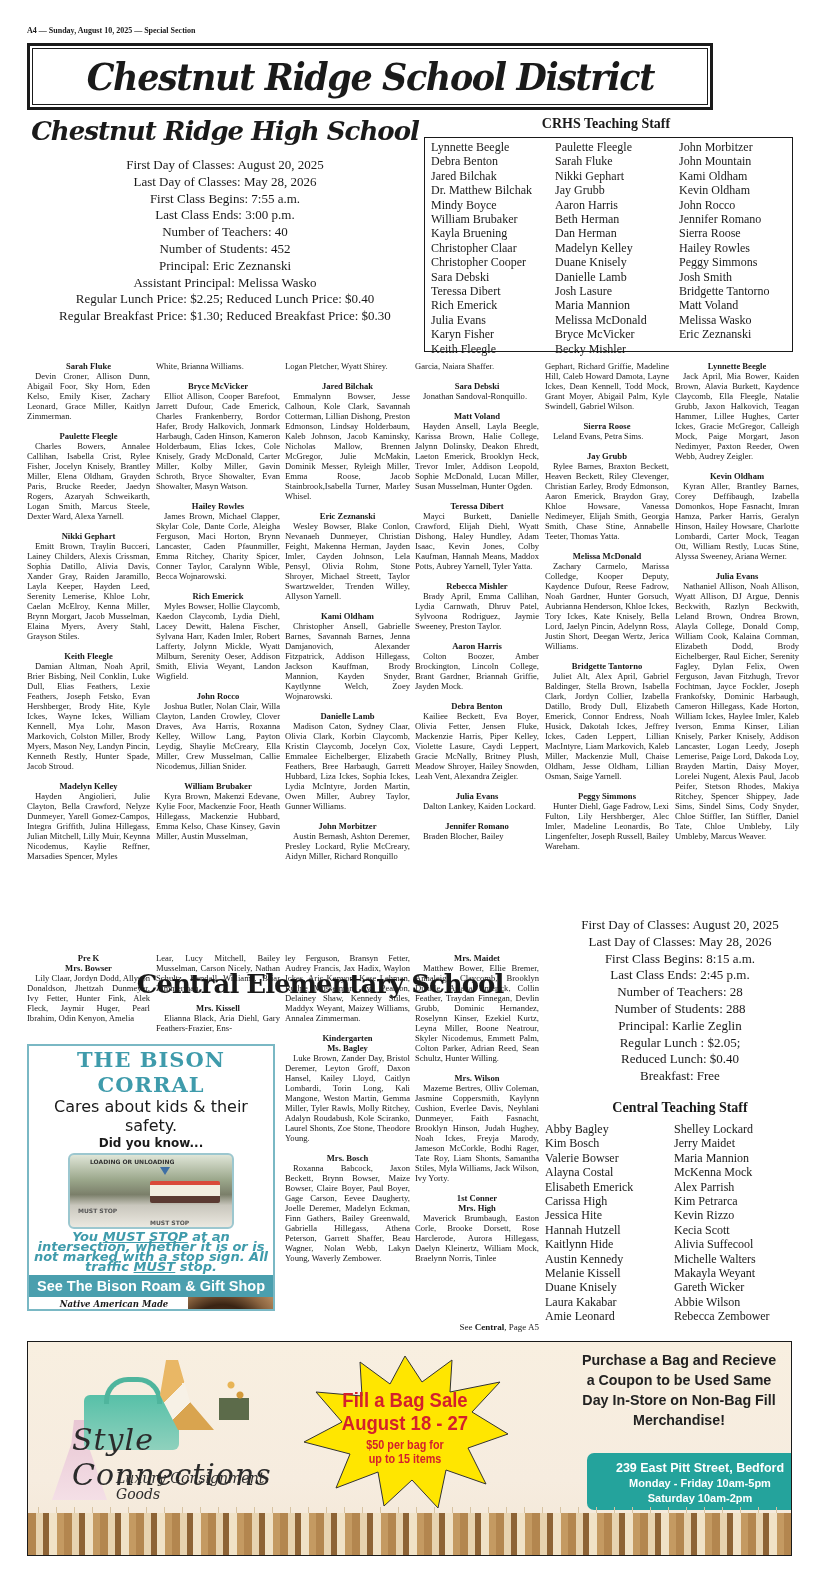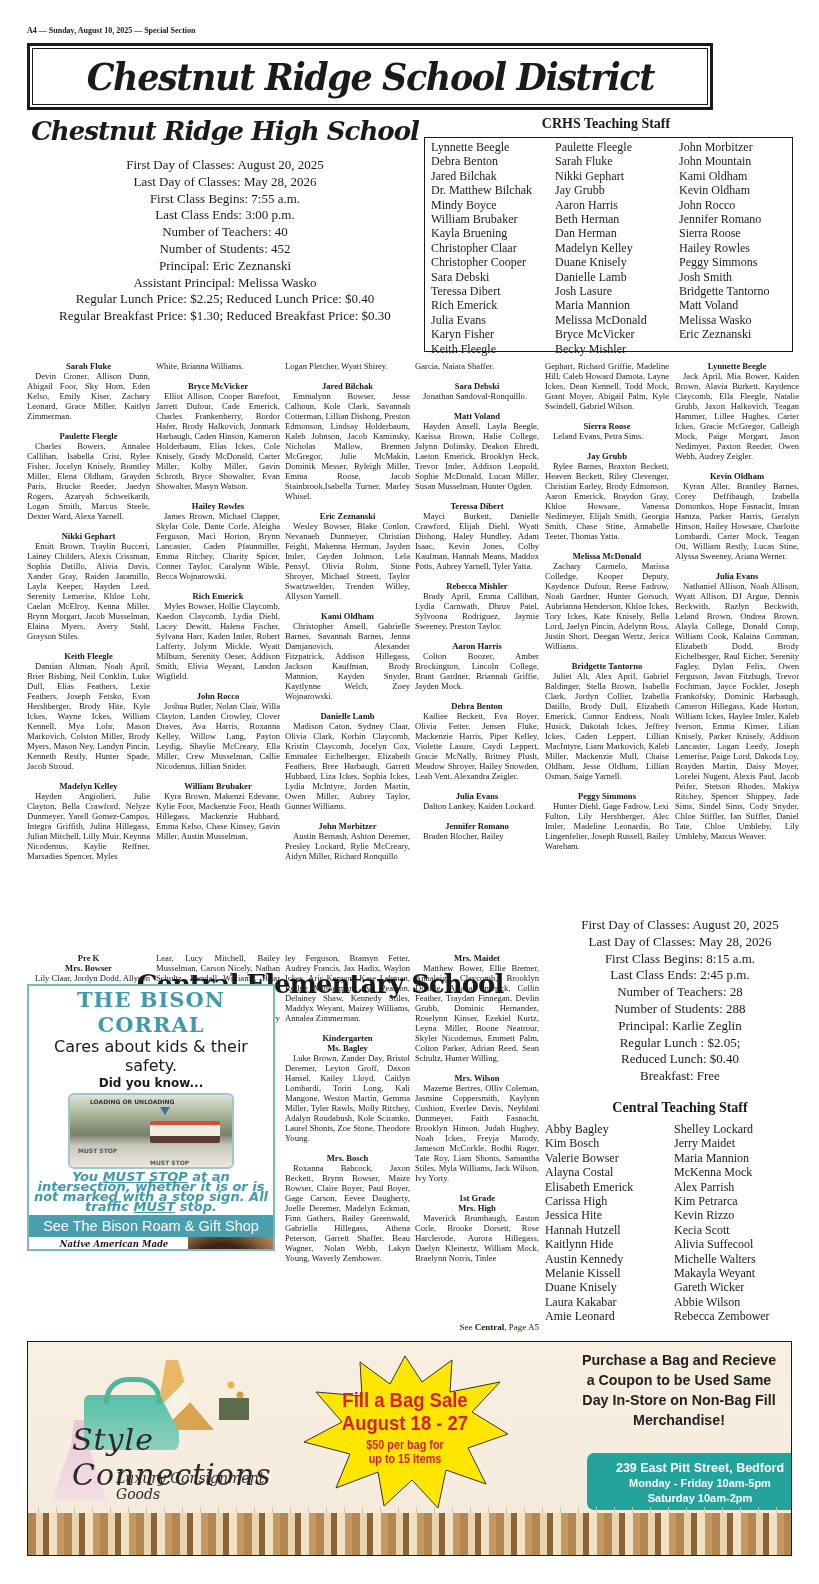--- a/index.html
+++ b/index.html
@@ -30,31 +30,31 @@
   .ce-facts { left: 545px; top: 917px; width: 270px; font-size: 13px; line-height: 16.8px; }
   .ce-staff-title { left: 545px; top: 1100px; width: 270px; }
   .ce-staff { position: absolute; left: 545px; top: 1122px; width: 270px; display: grid; grid-template-columns: 129px 141px; font-size: 12px; line-height: 14.4px; padding-left: 0; }
   .e1 { left: 27px; top: 953px; width: 123px; }
   .e2 { left: 156px; top: 953px; width: 124px; }
   .e3 { left: 285px; top: 953px; width: 125px; }
   .e4 { left: 415px; top: 953px; width: 124px; }
   .see-more { position: absolute; left: 415px; top: 1322px; width: 124px; text-align: right; font-size: 9px; }
   .see-more b { font-weight: bold; }
   
-  .bison-ad { position: absolute; left: 27px; top: 984px; width: 248px; height: 267px; border: 2px solid #7ab8c4; background: #fff; overflow: hidden; }
+  .bison-ad { position: absolute; left: 27px; top: 1044px; width: 248px; height: 267px; border: 2px solid #7ab8c4; background: #fff; overflow: hidden; }
   .bison-ad .brand { text-align: center; color: #3f9bab; font-family: "DejaVu Serif", serif; font-weight: bold; font-size: 21px; letter-spacing: 1px; margin-top: 1px; }
   .bison-ad .tag1 { text-align: center; font-family: "DejaVu Sans", sans-serif; font-weight: normal; font-size: 16px; }
   .bison-ad .tag2 { text-align: center; font-family: "DejaVu Sans", sans-serif; font-weight: bold; font-size: 12px; margin-top: 1px; }
   .bus-photo { margin: 3px auto 0; width: 166px; height: 76px; border-radius: 6px; border: 2px solid #9cc7cf; position: relative; background: linear-gradient(180deg, #dfe5d7 0%, #9aa68a 35%, #7b7f6a 55%, #c9c7bd 70%, #ebe8e0 100%); overflow: hidden; }
   .bus-photo .bus { position: absolute; left: 80px; top: 26px; width: 70px; height: 22px; background: linear-gradient(180deg, #d94a3a 0 20%, #f1ede0 20% 70%, #5a3a32 70%); border-radius: 2px; }
   .bus-photo .lbl { position: absolute; font-family: "DejaVu Sans", sans-serif; font-weight: bold; font-size: 6px; color: #333; }
   .bus-photo .arrow { position: absolute; left: 90px; top: 12px; width: 0; height: 0; border-left: 5px solid transparent; border-right: 5px solid transparent; border-top: 8px solid #3d6fa5; }
   .bison-ad .stop-note { text-align: center; color: #3f9bab; font-family: "DejaVu Sans", sans-serif; font-weight: bold; font-style: italic; font-size: 13px; line-height: 10px; margin-top: 3px; }
   .bison-ad .stop-note u { text-decoration: underline; }
-  .bison-ad .gift-bar { margin-top: 3px; background: #4a9fae; color: #fff; text-align: center; font-family: "Liberation Sans", sans-serif; font-weight: normal; font-size: 14.5px; padding: 3px 0; }
+  .bison-ad .gift-bar { margin-top: 3px; background: #4a9fae; color: #fff; text-align: center; font-family: "Liberation Sans", sans-serif; font-weight: bold; font-size: 14.5px; padding: 3px 0; }
   .bison-ad .lower { position: relative; height: 76px; }
   .bison-ad .bison-img { position: absolute; right: 0; top: 0; width: 85px; height: 76px; background: radial-gradient(ellipse at 40% 45%, #5b3a22 0%, #3a2414 45%, #8a6440 70%, #c69a6c 100%); }
   .bison-ad .bison-img::before { content: ""; position: absolute; left: 8px; top: 14px; width: 5px; height: 14px; border-left: 3px solid #e9e1cf; border-radius: 50%; }
   .bison-ad .bison-img::after { content: ""; position: absolute; right: 8px; top: 16px; width: 5px; height: 14px; border-right: 3px solid #e9e1cf; border-radius: 50%; }
   .bison-ad .info { position: absolute; left: 0; top: 2px; width: 170px; text-align: center; }
   .bison-ad .info .it { font-family: "DejaVu Serif", serif; font-weight: bold; font-style: italic; font-size: 8.5px; line-height: 11px; }
   .bison-ad .info .addr { font-size: 8.3px; line-height: 11px; }
   .bison-ad .info .phone { font-family: "DejaVu Sans", sans-serif; font-weight: bold; font-size: 13px; line-height: 15px; }
   
   .style-ad { position: absolute; left: 27px; top: 1341px; width: 765px; height: 215px; border: 1px solid #1a1a1a; background: linear-gradient(180deg, #f8efe0 0%, #f6ecdf 65%, #f3e7d6 100%); overflow: hidden; }
@@ -388,21 +388,21 @@
 <div class="col e4">
     <div class="hr-block">
       <div class="hr-name">Mrs. Maidet</div>
       <div class="hr-text">Matthew Bower, Ellie Bremer, Annaleigh Claycomb, Brooklyn Dunkle, Ariana Emerick, Collin Feather, Traydan Finnegan, Devlin Grubb, Dominic Hernandez, Roselynn Kinser, Ezekiel Kurtz, Leyna Miller, Boone Neatrour, Skyler Nicodemus, Emmett Palm, Colton Parker, Adrian Reed, Sean Schultz, Hunter Willing.</div>
     </div>
     <div class="hr-block">
       <div class="hr-name">Mrs. Wilson</div>
       <div class="hr-text">Mazeme Bertres, Olliv Coleman, Jasmine Coppersmith, Kaylynn Cushion, Everlee Davis, Neyhlani Dunmeyer, Faith Fasnacht, Brooklyn Hinson, Judah Hughey, Noah Ickes, Freyja Marody, Jameson McCorkle, Bodhi Rager, Tate Roy, Liam Shonts, Samantha Stiles, Myla Williams, Jack Wilson, Ivy Yorty.</div>
     </div>
     <div class="hr-block">
-      <div class="hr-name">1st Grade</div>
+      <div class="hr-name">1st Conner</div>
       <div class="hr-name">Mrs. High</div>
       <div class="hr-text">Maverick Brumbaugh, Easton Corle, Brooke Dorsett, Rose Harclerode, Aurora Hillegass, Daelyn Kleinertz, William Mock, Braelynn Norris, Tinlee</div>
     </div>
   </div>
 
 <div class="see-more">
   <span>See </span><b>Central</b><span>, Page A5</span>
 </div>
 
 <div class="bison-ad">

